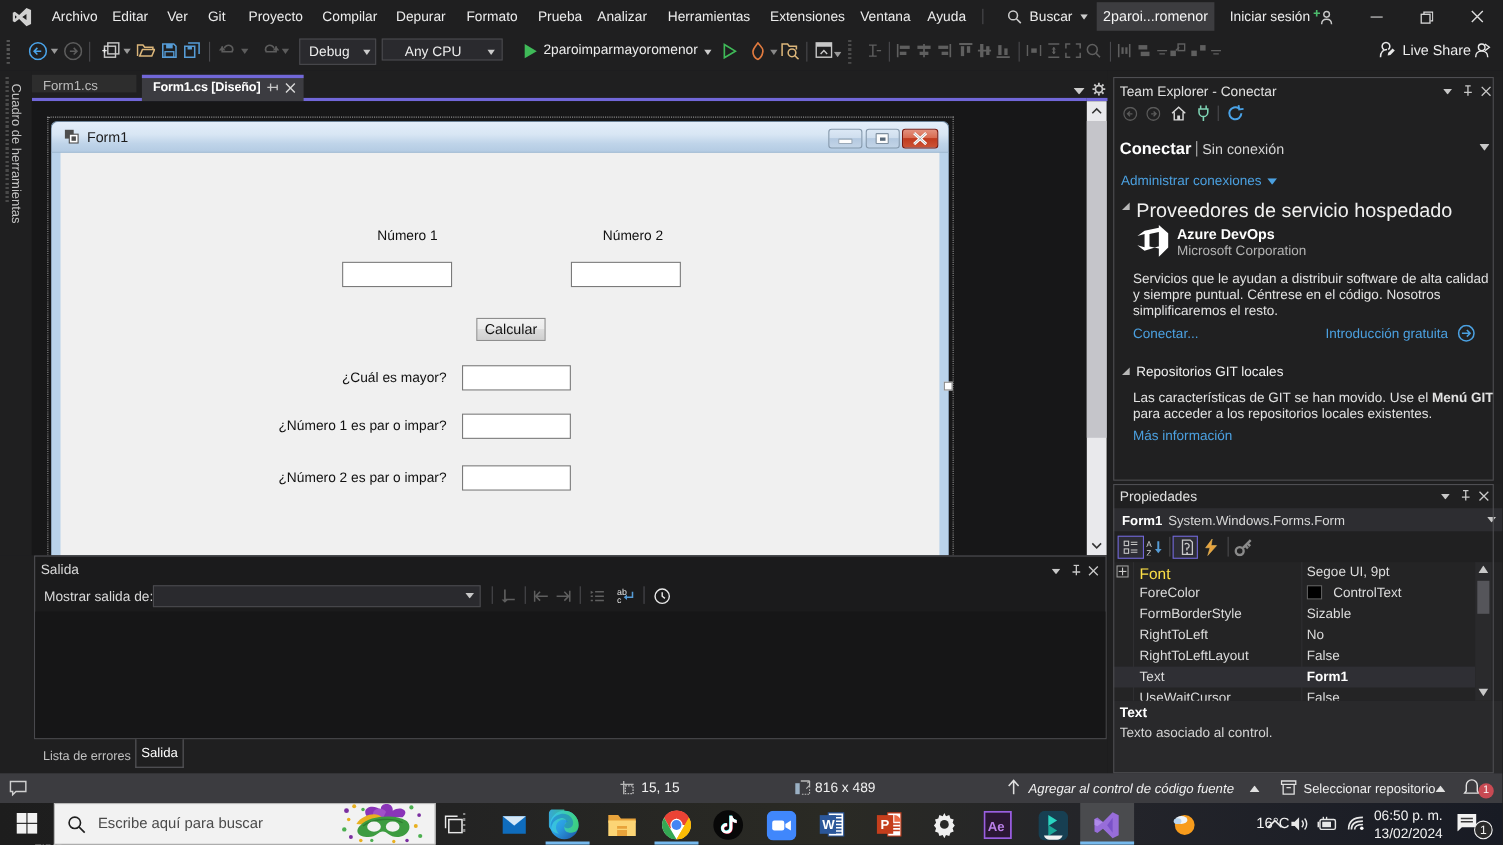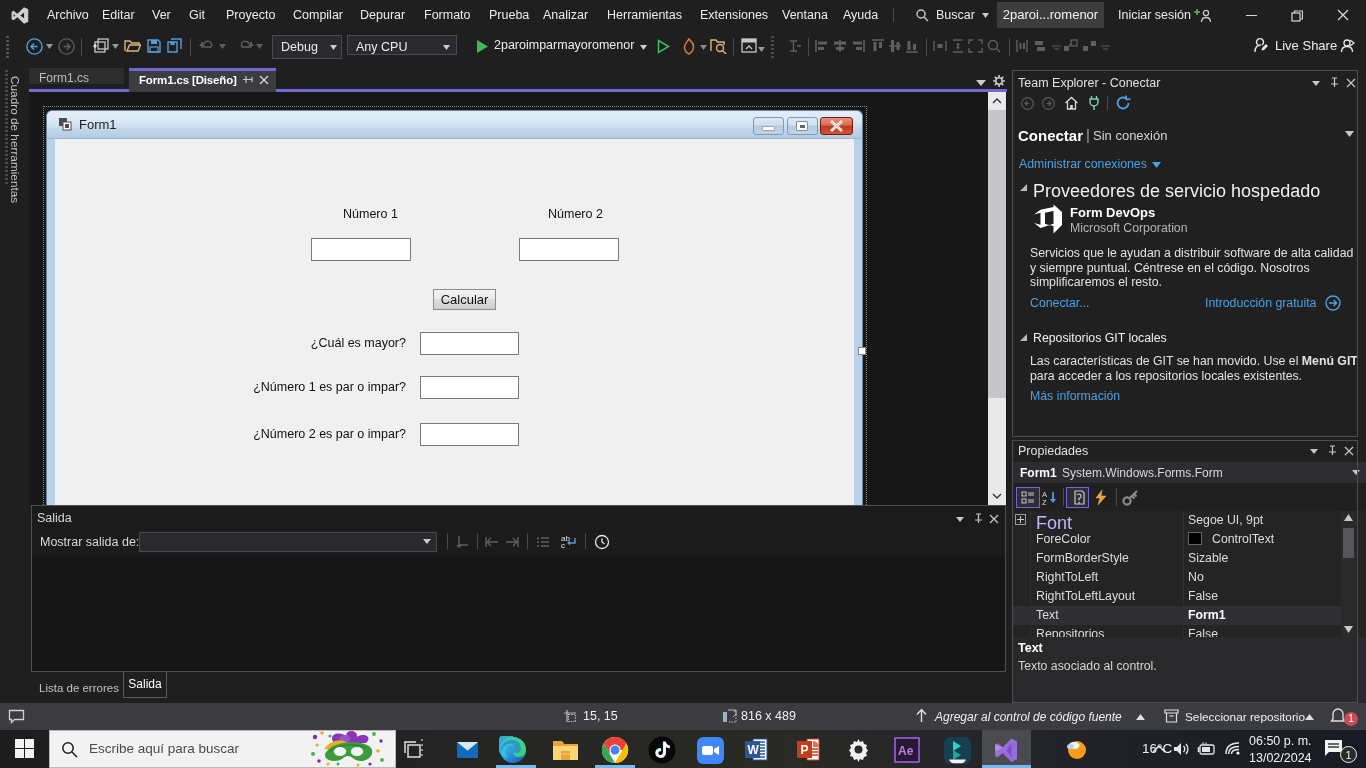--- a/index.html
+++ b/index.html
@@ -113,21 +113,21 @@
     <svg width="7" height="5">
       <path d="M0 0 L7 0 L3.5 5 Z" fill="#5c5c5c"></path>
     </svg>
   </div>
 <div class="abs" style="left:272px;top:35px;width:70px;height:24px;background:#2a2a2e;border:1px solid #4a4a4e;color:#ececec;font-size:12.5px;line-height:22px;padding-left:8px;">Debug</div>
 <div class="abs" style="left:330px;top:45px">
     <svg width="7" height="5">
       <path d="M0 0 L7 0 L3.5 5 Z" fill="#ccc"></path>
     </svg>
   </div>
-<div class="abs" style="left:347px;top:35px;width:110px;height:20px;background:#2a2a2e;border:1px solid #4a4a4e;color:#ececec;font-size:12.5px;line-height:22px;padding-left:8px;">Any CPU</div>
+<div class="abs" style="left:347px;top:35px;width:110px;height:20px;background:#2a2a2e;border:1px solid #4a4a4e;color:#ececec;font-size:12.5px;line-height:22px;padding-left:20px;">Any CPU</div>
 <div class="abs" style="left:443px;top:45px">
     <svg width="7" height="5">
       <path d="M0 0 L7 0 L3.5 5 Z" fill="#ccc"></path>
     </svg>
   </div>
 <svg class="abs" style="left:476px;top:39px" width="13" height="15" viewBox="0 0 13 15">
     <path d="M1 1 L12 7.5 L1 14 Z" fill="#3fba58"></path>
   </svg>
 <div class="abs" style="left:494px;top:0;height:64px;">
     <span style="position:absolute;left:0;top:38px;width:200px;color:#ececec;font-size:12.5px;white-space:nowrap;">2paroimparmayoromenor</span>
@@ -451,21 +451,21 @@
     </svg>
   </div>
 
 <svg class="abs" style="left:1019px;top:183px" width="9" height="9" viewBox="0 0 9 9">
     <path d="M8 1 V8 H1 Z" fill="#b8b8b8"></path>
   </svg>
 <span class="abs" style="left:1033px;top:181px;color:#f0f0f0;font-size:18px;">Proveedores de servicio hospedado</span>
 <svg class="abs" style="left:1032px;top:203px" width="32" height="32" viewBox="0 0 32 32">
     <path fill="#ffffff" d="M2 11.5 L8.5 6.8 L21.5 4 V1.5 L30 9 V22 L21.5 30.5 V20.8 L8.5 25 L2 20 L8.5 21.8 V9.8 Z M21.5 8 L13 9.7 V21 L21.5 23 Z"></path>
   </svg>
-<span class="abs" style="left:1070px;top:205px;color:#ffffff;font-size:13px;font-weight:bold;">Form DevOps</span>
+<span class="abs" style="left:1070px;top:205px;color:#ffffff;font-size:13px;font-weight:bold;">Azure DevOps</span>
 <span class="abs" style="left:1070px;top:221px;color:#b4b4b4;font-size:12.3px;">Microsoft Corporation</span>
 <div class="abs" style="left:1030px;top:246px;width:336px;color:#e2e2e2;font-size:12.3px;line-height:14.6px;white-space:nowrap;">Servicios que le ayudan a distribuir software de alta calidad<br>y siempre puntual. Céntrese en el código. Nosotros<br>simplificaremos el resto.</div>
 <span class="abs" style="left:1030px;top:296px;color:#4ba0e0;font-size:12.3px;">Conectar...</span>
 <span class="abs" style="left:1205px;top:296px;color:#4ba0e0;font-size:12.3px;">Introducción gratuita</span>
 <svg class="abs" style="left:1325px;top:295px" width="16" height="16" viewBox="0 0 16 16">
     <circle cx="8" cy="8" r="7" fill="none" stroke="#4ba0e0" stroke-width="1.4"></circle>
     <path d="M4 8 h7 M8.5 5 L11.5 8 l-3 3" fill="none" stroke="#4ba0e0" stroke-width="1.4"></path>
   </svg>
 
 <svg class="abs" style="left:1019px;top:333px" width="9" height="9" viewBox="0 0 9 9">
@@ -525,34 +525,34 @@
     <path d="M8 8 L15 1 M12 4 l2.5 2.5 M10 6 l2.5 2.5" stroke="#8a8a8a" stroke-width="2.2"></path>
   </svg>
 
 <div class="abs" style="left:1012px;top:511px;width:354px;height:126px;background:#242425;"></div>
 <div class="abs" style="left:1030px;top:511px;width:1px;height:126px;background:#2f2f31;"></div>
 <div class="abs" style="left:1183px;top:511px;width:1px;height:126px;background:#2f2f31;"></div>
 <div class="abs" style="left:1012px;top:606px;width:329px;height:19px;background:#2f2f34;"></div>
 <div class="abs" style="left:1015px;top:514px;width:11px;height:11px;border:1px solid #9a9a9a;background:#242425;"></div>
 <div class="abs" style="left:1017px;top:519px;width:7px;height:1px;background:#cccccc;"></div>
 <div class="abs" style="left:1020px;top:516px;width:1px;height:7px;background:#cccccc;"></div>
-<span class="abs" style="left:1036px;top:513px;color:#c4b5fd;font-size:18px;">Font</span>
+<span class="abs" style="left:1036px;top:513px;color:#fde047;font-size:14px;">Font</span>
 <span class="abs" style="left:1188px;top:513px;color:#dcdcdc;font-size:12.3px;">Segoe UI, 9pt</span>
 <span class="abs" style="left:1036px;top:532px;color:#dcdcdc;font-size:12.3px;">ForeColor</span>
 <div class="abs" style="left:1188px;top:532px;width:14px;height:13px;background:#000;border:1px solid #666;"></div>
 <span class="abs" style="left:1212px;top:532px;color:#dcdcdc;font-size:12.3px;">ControlText</span>
 <span class="abs" style="left:1036px;top:551px;color:#dcdcdc;font-size:12.3px;">FormBorderStyle</span>
 <span class="abs" style="left:1188px;top:551px;color:#dcdcdc;font-size:12.3px;">Sizable</span>
 <span class="abs" style="left:1036px;top:570px;color:#dcdcdc;font-size:12.3px;">RightToLeft</span>
 <span class="abs" style="left:1188px;top:570px;color:#dcdcdc;font-size:12.3px;">No</span>
 <span class="abs" style="left:1036px;top:589px;color:#dcdcdc;font-size:12.3px;">RightToLeftLayout</span>
 <span class="abs" style="left:1188px;top:589px;color:#dcdcdc;font-size:12.3px;">False</span>
 <span class="abs" style="left:1036px;top:608px;color:#dcdcdc;font-size:12.3px;">Text</span>
 <span class="abs" style="left:1188px;top:608px;color:#ffffff;font-size:12.3px;font-weight:bold;">Form1</span>
-<span class="abs" style="left:1036px;top:627px;color:#dcdcdc;font-size:12.3px;">Repositorios</span>
+<span class="abs" style="left:1036px;top:627px;color:#dcdcdc;font-size:12.3px;">UseWaitCursor</span>
 <span class="abs" style="left:1188px;top:627px;color:#dcdcdc;font-size:12.3px;">False</span>
 
 <div class="abs" style="left:1341px;top:511px;width:15px;height:126px;background:#2a2a2c;"></div>
 <div class="abs" style="left:1344px;top:514px">
     <svg width="9" height="7">
       <path d="M0 7 L4.5 0 L9 7 Z" fill="#c8c8c8"></path>
     </svg>
   </div>
 <div class="abs" style="left:1343px;top:528px;width:11px;height:30px;background:#55555a;"></div>
 <div class="abs" style="left:1344px;top:626px">

